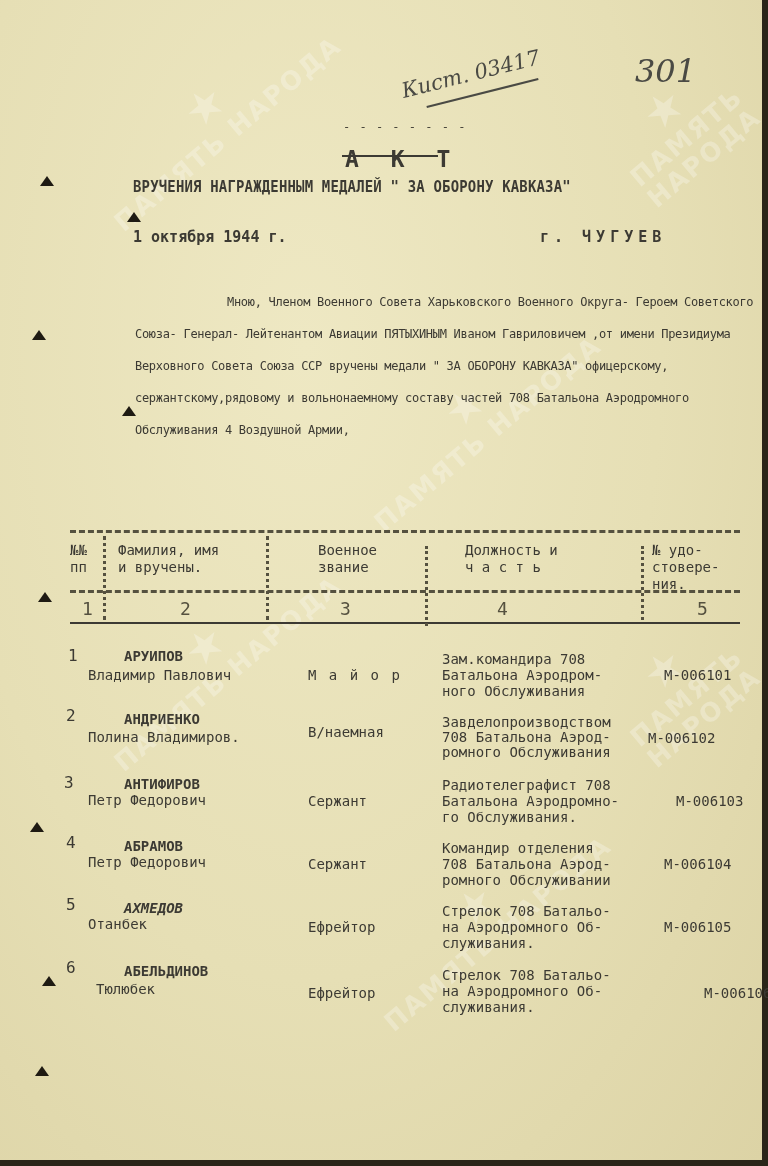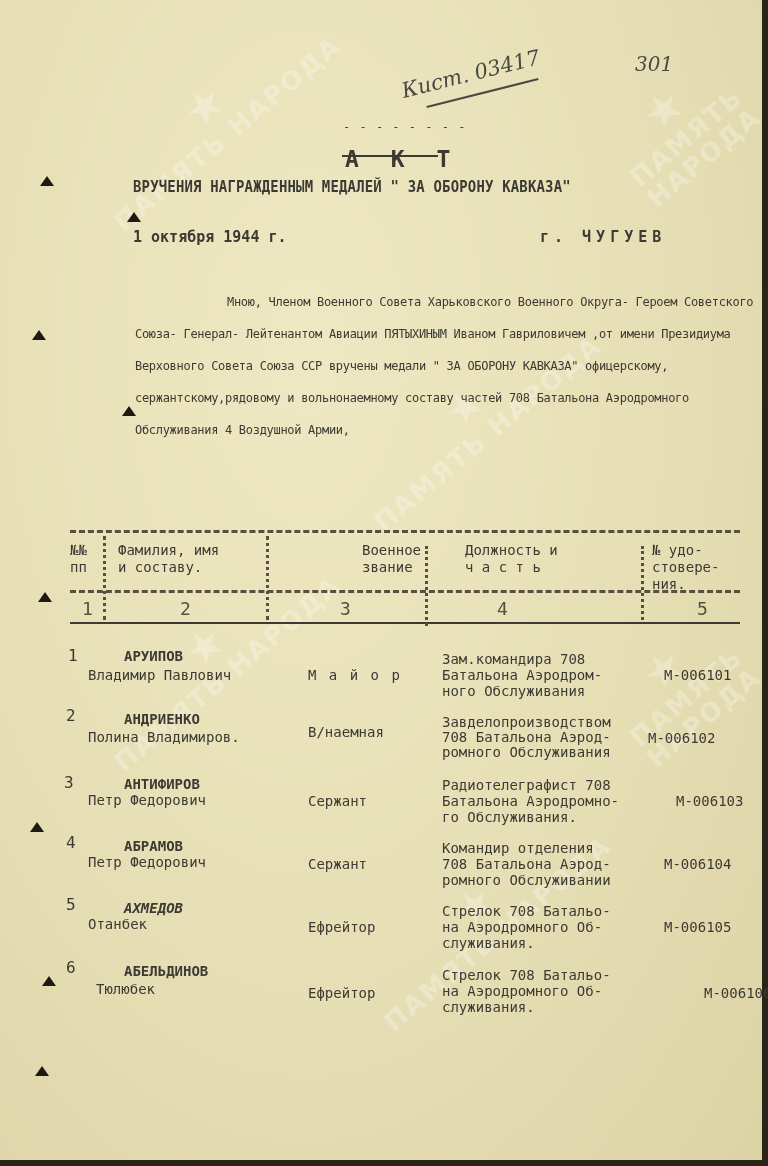--- a/index.html
+++ b/index.html
@@ -26,21 +26,21 @@
   .wm .t { font-size:26px; letter-spacing:2px; display:block; }
   .hole { position:absolute; width:14px; height:10px; }
   .hole::before {
     content:""; position:absolute; left:0; top:0; width:0; height:0;
     border-left:7px solid transparent; border-right:7px solid transparent;
     border-bottom:10px solid #1e1a12;
   }
   .hw { position:absolute; font-family:"DejaVu Serif", serif; font-style:italic; color:#4a4a44; }
   .archive-no { left:400px; top:62px; font-size:21px; transform:rotate(-14deg); }
   .archive-underline { position:absolute; left:425px; top:92px; width:115px; height:2px; background:#4a4a44; transform:rotate(-14deg); }
-  .page-no { left:635px; top:52px; font-size:20px; }
+  .page-no { left:635px; top:52px; font-size:32px; }
   .title-dashes { position:absolute; left:343px; top:120px; font-size:12px; letter-spacing:1px; color:#4a473c; }
   .title { position:absolute; left:345px; top:134px; font-size:23px; font-weight:bold; letter-spacing:9px;margin-top:12px; }
   .title-underline { position:absolute; left:342px; top:155px; width:96px; height:2px; background:#3c3a33; }
   .subtitle { position:absolute; left:133px; top:178px; font-size:15px; font-weight:bold; letter-spacing:0.2px; transform:scaleX(0.93); transform-origin:left; }
   .date { position:absolute; left:133px; top:228px; font-size:15px; font-weight:bold; }
   .city { position:absolute; left:540px; top:228px; font-size:15px; font-weight:bold; letter-spacing:5px; }
   .para { position:absolute; left:135px; top:286px; width:625px; font-size:12px; line-height:32px; letter-spacing:-0.3px; }
   .para .indent { display:inline-block; width:92px; }
   .rule { position:absolute; left:70px; width:670px; border-top:3px dashed #55513f; }
   .rule.solid { border-top:2px solid #3c3a33; }
@@ -111,23 +111,23 @@
   <div class="vdots" style="left:266px;top:536px;height:84px;"></div>
   <div class="vdots" style="left:425px;top:546px;height:80px;"></div>
   <div class="vdots" style="left:641px;top:546px;height:74px;"></div>
 
   <div class="hdr" style="left:70px;top:542px;">
       <div>№№</div>
       <div>пп</div>
     </div>
   <div class="hdr" style="left:118px;top:542px;">
       <div>Фамилия, имя</div>
-      <div>и составу.</div>
-    </div>
-  <div class="hdr" style="left:318px;top:542px;margin-left:44px;">
+      <div>и вручены.</div>
+    </div>
+  <div class="hdr" style="left:318px;top:542px;">
       <div>Военное</div>
       <div>звание</div>
     </div>
   <div class="hdr" style="left:465px;top:542px;">
       <div>Должность и</div>
       <div>ч а с т ь</div>
     </div>
   <div class="hdr" style="left:652px;top:542px;">
       <div>№ удо-</div>
       <div>стовере-</div>

